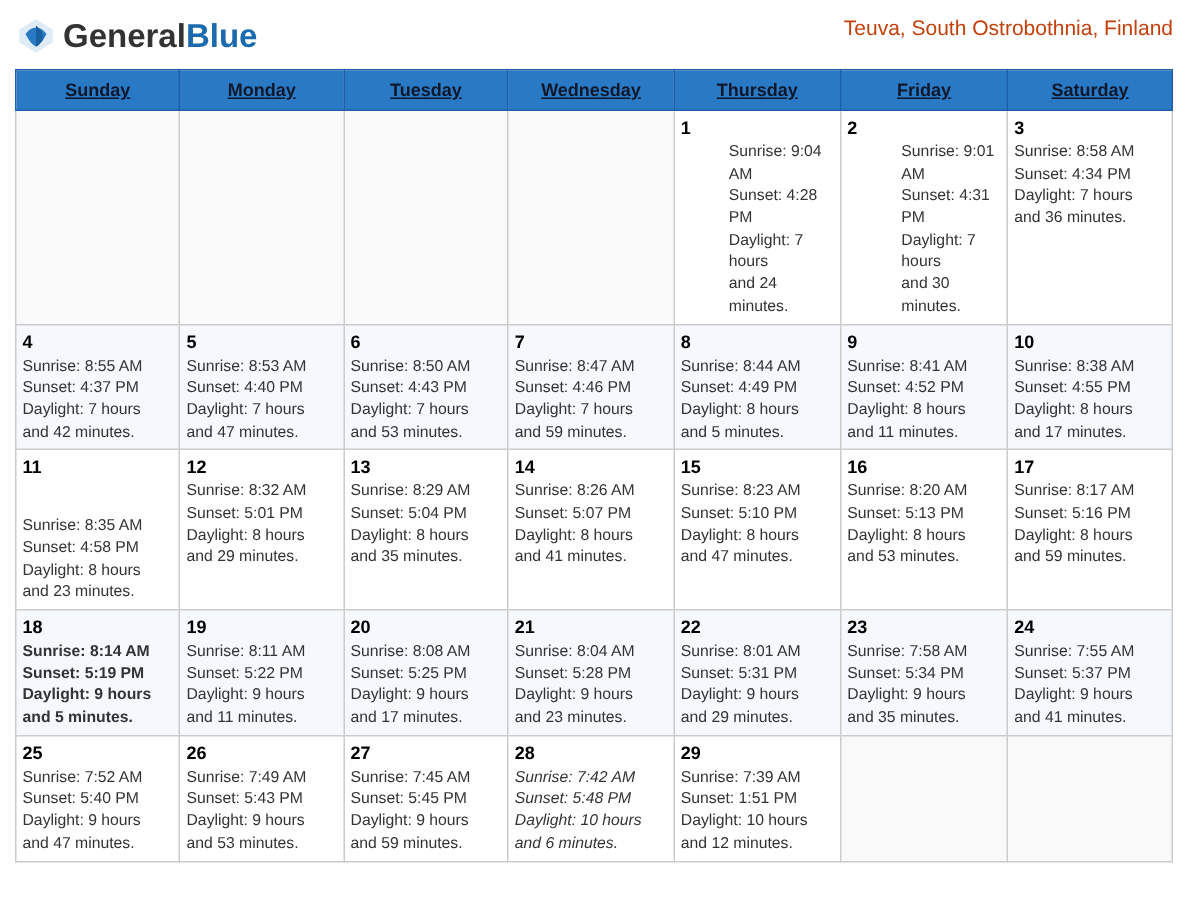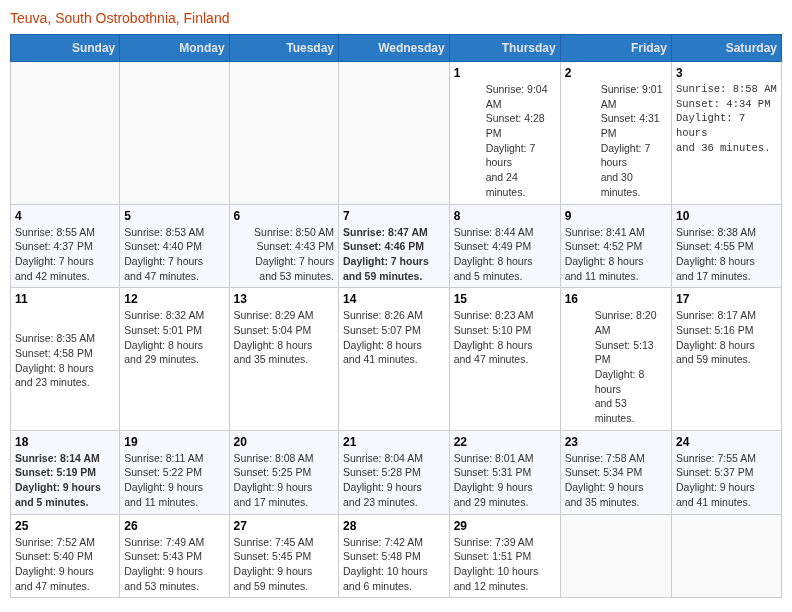--- a/index.html
+++ b/index.html
@@ -44,25 +44,26 @@
       font-size: 14px;
       color: #c2410c;
     }
     table {
       width: 100%;
       border-collapse: collapse;
       font-size: 11px;
     }
     thead tr th {
       background-color: #2979c5;
-      color: #e5e5e5;
+      color: #0f172a;
       padding: 6px 4px;
-      text-align: right;
+      text-align: center;
       font-size: 12px;
       border: 1px solid #2060aa;
+      text-decoration: underline;
     }
     tbody tr td {
       border: 1px solid #ccc;
       vertical-align: top;
       padding: 4px;
       width: 113px;
       min-height: 80px;
       background: #fff;
     }
     tbody tr:nth-child(even) td {
@@ -77,20 +78,33 @@
       font-size: 10.5px;
       color: #333;
       line-height: 1.4;
     }
     td.empty { background: #f9f9f9; }
   </style>
 </head>
 <body>
 
 <div class="header">
+  <div class="logo">
+    <svg class="logo-icon" viewBox="0 0 40 40" xmlns="http://www.w3.org/2000/svg">
+      <polygon points="20,4 36,14 36,26 20,36 4,26 4,14" fill="#2979c5" opacity="0.15"></polygon>
+      <path d="M10,18 Q20,6 30,18 Q25,28 20,30 Q15,28 10,18Z" fill="#2979c5"></path>
+      <path d="M20,10 Q28,16 26,24 Q22,30 20,30" fill="#1a5fa0"></path>
+    </svg>
+    <div>
+      <div style="display:flex; gap:0;">
+        <span class="logo-text logo-general">General</span>
+        <span class="logo-text logo-blue">Blue</span>
+      </div>
+    </div>
+  </div>
   <div class="title-block">
     <div class="location">Teuva, South Ostrobothnia, Finland</div>
   </div>
 </div>
 
 <table>
   <thead>
     <tr id="header-row">
         <th>Sunday</th>
         <th>Monday</th>
@@ -116,21 +130,21 @@
         </td>
         <td>
           <div class="day-number">2</div>
           <div class="day-info" style="white-space: pre-line; margin-left: 36px;">Sunrise: 9:01 AM
 Sunset: 4:31 PM
 Daylight: 7 hours
 and 30 minutes.</div>
         </td>
         <td>
           <div class="day-number">3</div>
-          <div class="day-info" style="white-space: pre-line; font-family: Liberation Mono, monospace;">Sunrise: 8:58 AM
+          <div class="day-info" style="white-space: pre-line;">Sunrise: 8:58 AM
 Sunset: 4:34 PM
 Daylight: 7 hours
 and 36 minutes.</div>
         </td>
       </tr>
       <tr>
         <td>
           <div class="day-number">4</div>
           <div class="day-info" style="white-space: pre-line;">Sunrise: 8:55 AM
 Sunset: 4:37 PM
@@ -139,28 +153,28 @@
         </td>
         <td>
           <div class="day-number">5</div>
           <div class="day-info" style="white-space: pre-line;">Sunrise: 8:53 AM
 Sunset: 4:40 PM
 Daylight: 7 hours
 and 47 minutes.</div>
         </td>
         <td>
           <div class="day-number">6</div>
-          <div class="day-info" style="white-space: pre-line; text-align: right;">Sunrise: 8:50 AM
+          <div class="day-info" style="white-space: pre-line;">Sunrise: 8:50 AM
 Sunset: 4:43 PM
 Daylight: 7 hours
 and 53 minutes.</div>
         </td>
         <td>
           <div class="day-number">7</div>
-          <div class="day-info" style="white-space: pre-line; font-weight: bold;">Sunrise: 8:47 AM
+          <div class="day-info" style="white-space: pre-line;">Sunrise: 8:47 AM
 Sunset: 4:46 PM
 Daylight: 7 hours
 and 59 minutes.</div>
         </td>
         <td>
           <div class="day-number">8</div>
           <div class="day-info" style="white-space: pre-line;">Sunrise: 8:44 AM
 Sunset: 4:49 PM
 Daylight: 8 hours
 and 5 minutes.</div>
@@ -211,21 +225,21 @@
         </td>
         <td>
           <div class="day-number">15</div>
           <div class="day-info" style="white-space: pre-line;">Sunrise: 8:23 AM
 Sunset: 5:10 PM
 Daylight: 8 hours
 and 47 minutes.</div>
         </td>
         <td>
           <div class="day-number">16</div>
-          <div class="day-info" style="white-space: pre-line; margin-left: 30px;">Sunrise: 8:20 AM
+          <div class="day-info" style="white-space: pre-line;">Sunrise: 8:20 AM
 Sunset: 5:13 PM
 Daylight: 8 hours
 and 53 minutes.</div>
         </td>
         <td>
           <div class="day-number">17</div>
           <div class="day-info" style="white-space: pre-line;">Sunrise: 8:17 AM
 Sunset: 5:16 PM
 Daylight: 8 hours
 and 59 minutes.</div>
@@ -299,21 +313,21 @@
         </td>
         <td>
           <div class="day-number">27</div>
           <div class="day-info" style="white-space: pre-line;">Sunrise: 7:45 AM
 Sunset: 5:45 PM
 Daylight: 9 hours
 and 59 minutes.</div>
         </td>
         <td>
           <div class="day-number">28</div>
-          <div class="day-info" style="white-space: pre-line;">Sunrise: 7:42 AM
+          <div class="day-info" style="white-space: pre-line; font-style: italic;">Sunrise: 7:42 AM
 Sunset: 5:48 PM
 Daylight: 10 hours
 and 6 minutes.</div>
         </td>
         <td>
           <div class="day-number">29</div>
           <div class="day-info" style="white-space: pre-line;">Sunrise: 7:39 AM
 Sunset: 1:51 PM
 Daylight: 10 hours
 and 12 minutes.</div>

